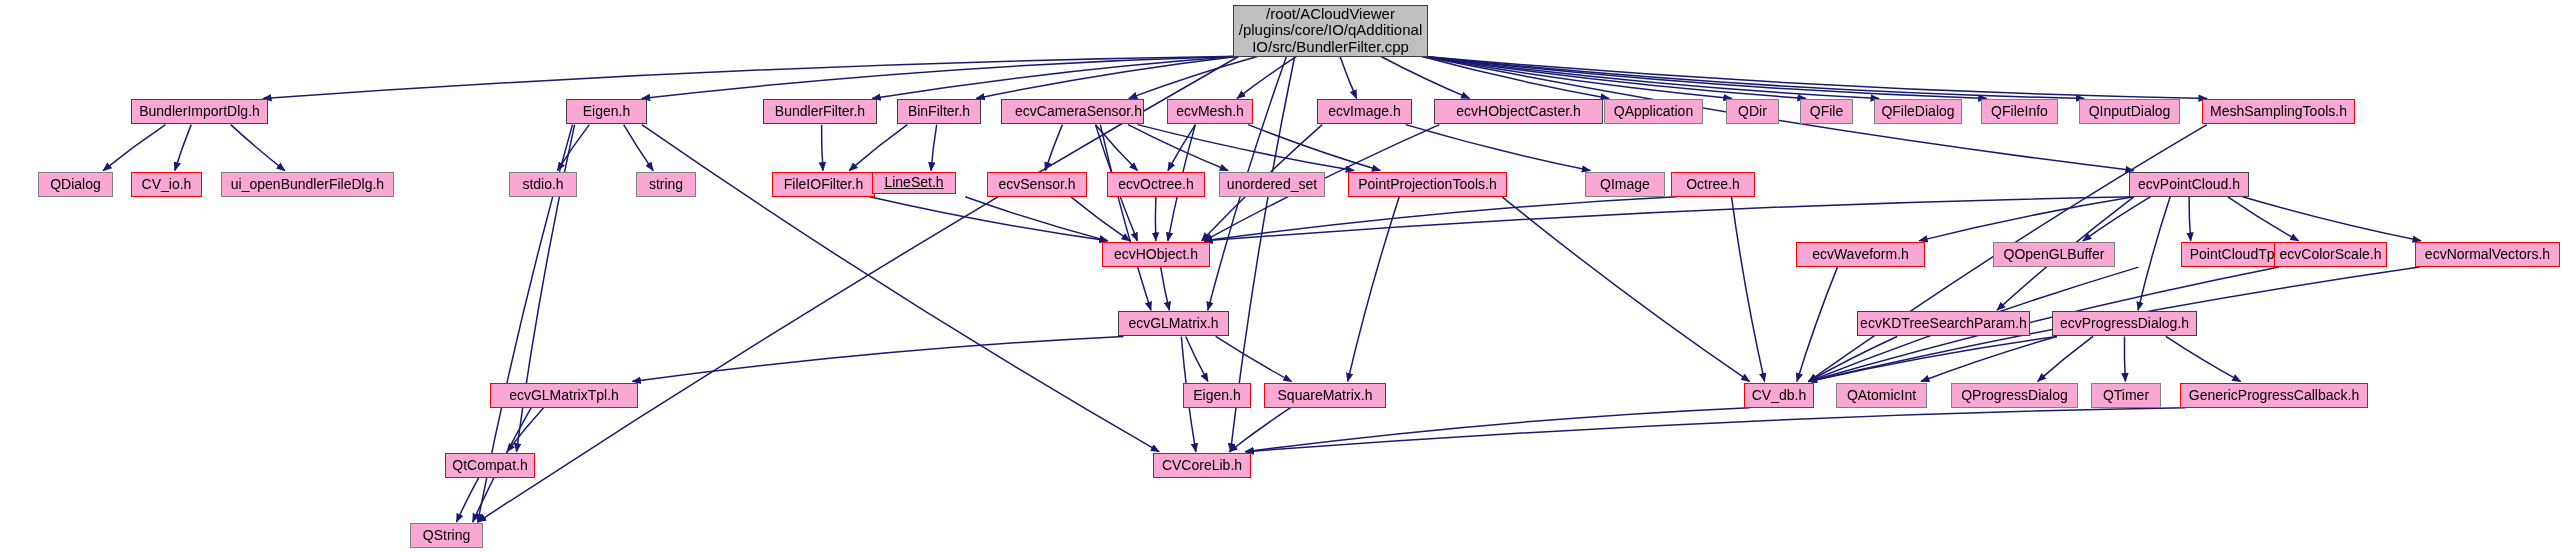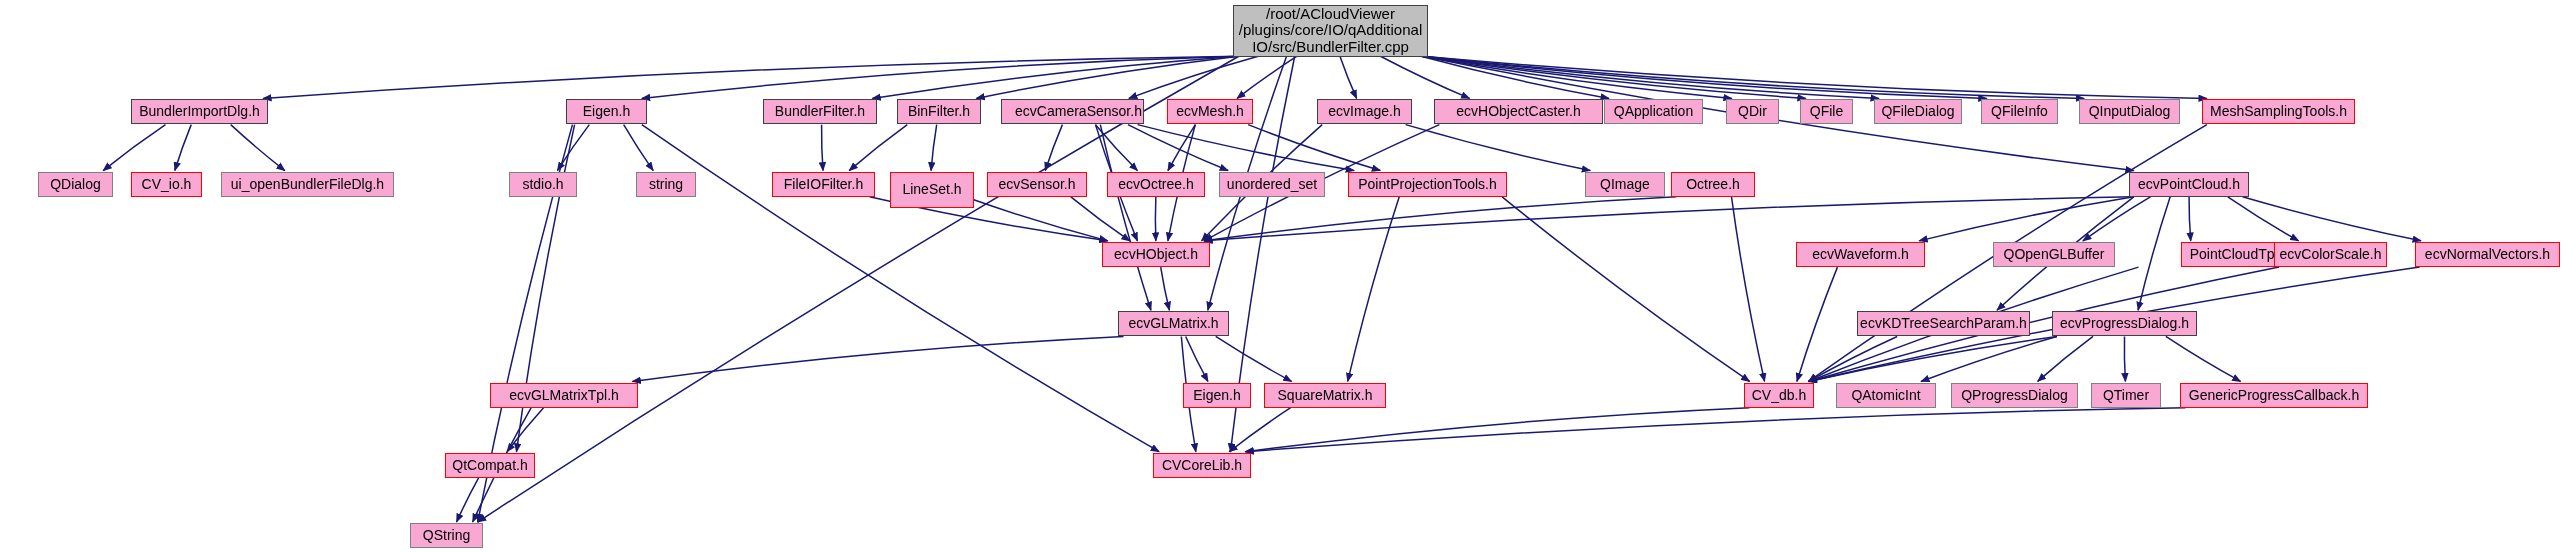--- a/index.html
+++ b/index.html
@@ -125,42 +125,42 @@
       <div class="node" style="left: 1874px; top: 99px; width: 88px; height: 25px;">QFileDialog</div>
       <div class="node" style="left: 1981px; top: 99px; width: 77px; height: 25px;">QFileInfo</div>
       <div class="node" style="left: 2079px; top: 99px; width: 101px; height: 25px;">QInputDialog</div>
       <div class="node red" style="left: 2202px; top: 99px; width: 153px; height: 25px;">MeshSamplingTools.h</div>
       <div class="node" style="left: 38px; top: 172px; width: 75px; height: 25px;">QDialog</div>
       <div class="node red" style="left: 131px; top: 172px; width: 71px; height: 25px;">CV_io.h</div>
       <div class="node" style="left: 221px; top: 172px; width: 173px; height: 25px;">ui_openBundlerFileDlg.h</div>
       <div class="node" style="left: 509px; top: 172px; width: 68px; height: 25px;">stdio.h</div>
       <div class="node" style="left: 636px; top: 172px; width: 60px; height: 25px;">string</div>
       <div class="node red" style="left: 772px; top: 172px; width: 103px; height: 25px;">FileIOFilter.h</div>
-      <div class="node red" style="left: 890px; top: 172px; width: 84px; height: 36px;">LineSet.h</div>
+      <div class="node red" style="left: 872px; top: 172px; width: 84px; height: 22px; text-decoration: underline;">LineSet.h</div>
       <div class="node red" style="left: 987px; top: 172px; width: 100px; height: 25px;">ecvSensor.h</div>
       <div class="node red" style="left: 1107px; top: 172px; width: 98px; height: 25px;">ecvOctree.h</div>
       <div class="node" style="left: 1219px; top: 172px; width: 106px; height: 25px;">unordered_set</div>
       <div class="node red" style="left: 1348px; top: 172px; width: 159px; height: 25px;">PointProjectionTools.h</div>
       <div class="node" style="left: 1585px; top: 172px; width: 80px; height: 25px;">QImage</div>
       <div class="node red" style="left: 1671px; top: 172px; width: 84px; height: 25px;">Octree.h</div>
       <div class="node hdr" style="left: 2129px; top: 172px; width: 120px; height: 25px;">ecvPointCloud.h</div>
       <div class="node red" style="left: 1102px; top: 242px; width: 108px; height: 25px;">ecvHObject.h</div>
       <div class="node red" style="left: 1796px; top: 242px; width: 129px; height: 25px;">ecvWaveform.h</div>
       <div class="node" style="left: 1993px; top: 242px; width: 122px; height: 25px;">QOpenGLBuffer</div>
       <div class="node red" style="left: 2133px; top: 242px; width: 117px; height: 25px; margin-left: 48px;">PointCloudTpl.h</div>
       <div class="node red" style="left: 2274px; top: 242px; width: 113px; height: 25px;">ecvColorScale.h</div>
       <div class="node red" style="left: 2415px; top: 242px; width: 145px; height: 25px;">ecvNormalVectors.h</div>
       <div class="node hdr" style="left: 1118px; top: 311px; width: 111px; height: 25px;">ecvGLMatrix.h</div>
       <div class="node hdr" style="left: 1857px; top: 311px; width: 173px; height: 25px;">ecvKDTreeSearchParam.h</div>
       <div class="node hdr" style="left: 2052px; top: 311px; width: 145px; height: 25px;">ecvProgressDialog.h</div>
       <div class="node red" style="left: 490px; top: 383px; width: 148px; height: 25px;">ecvGLMatrixTpl.h</div>
       <div class="node red" style="left: 1183px; top: 383px; width: 68px; height: 25px;">Eigen.h</div>
       <div class="node red" style="left: 1264px; top: 383px; width: 122px; height: 25px;">SquareMatrix.h</div>
       <div class="node red" style="left: 1744px; top: 383px; width: 70px; height: 25px;">CV_db.h</div>
-      <div class="node" style="left: 1836px; top: 383px; width: 100px; height: 25px;">QAtomicInt</div>
+      <div class="node" style="left: 1836px; top: 383px; width: 91px; height: 25px;">QAtomicInt</div>
       <div class="node" style="left: 1951px; top: 383px; width: 127px; height: 25px;">QProgressDialog</div>
       <div class="node" style="left: 2091px; top: 383px; width: 70px; height: 25px;">QTimer</div>
       <div class="node red" style="left: 2180px; top: 383px; width: 188px; height: 25px;">GenericProgressCallback.h</div>
       <div class="node red" style="left: 445px; top: 453px; width: 90px; height: 25px;">QtCompat.h</div>
       <div class="node red" style="left: 1153px; top: 453px; width: 98px; height: 25px;">CVCoreLib.h</div>
       <div class="node" style="left: 410px; top: 523px; width: 73px; height: 25px;">QString</div>
     </div>
 </div>
 
 

